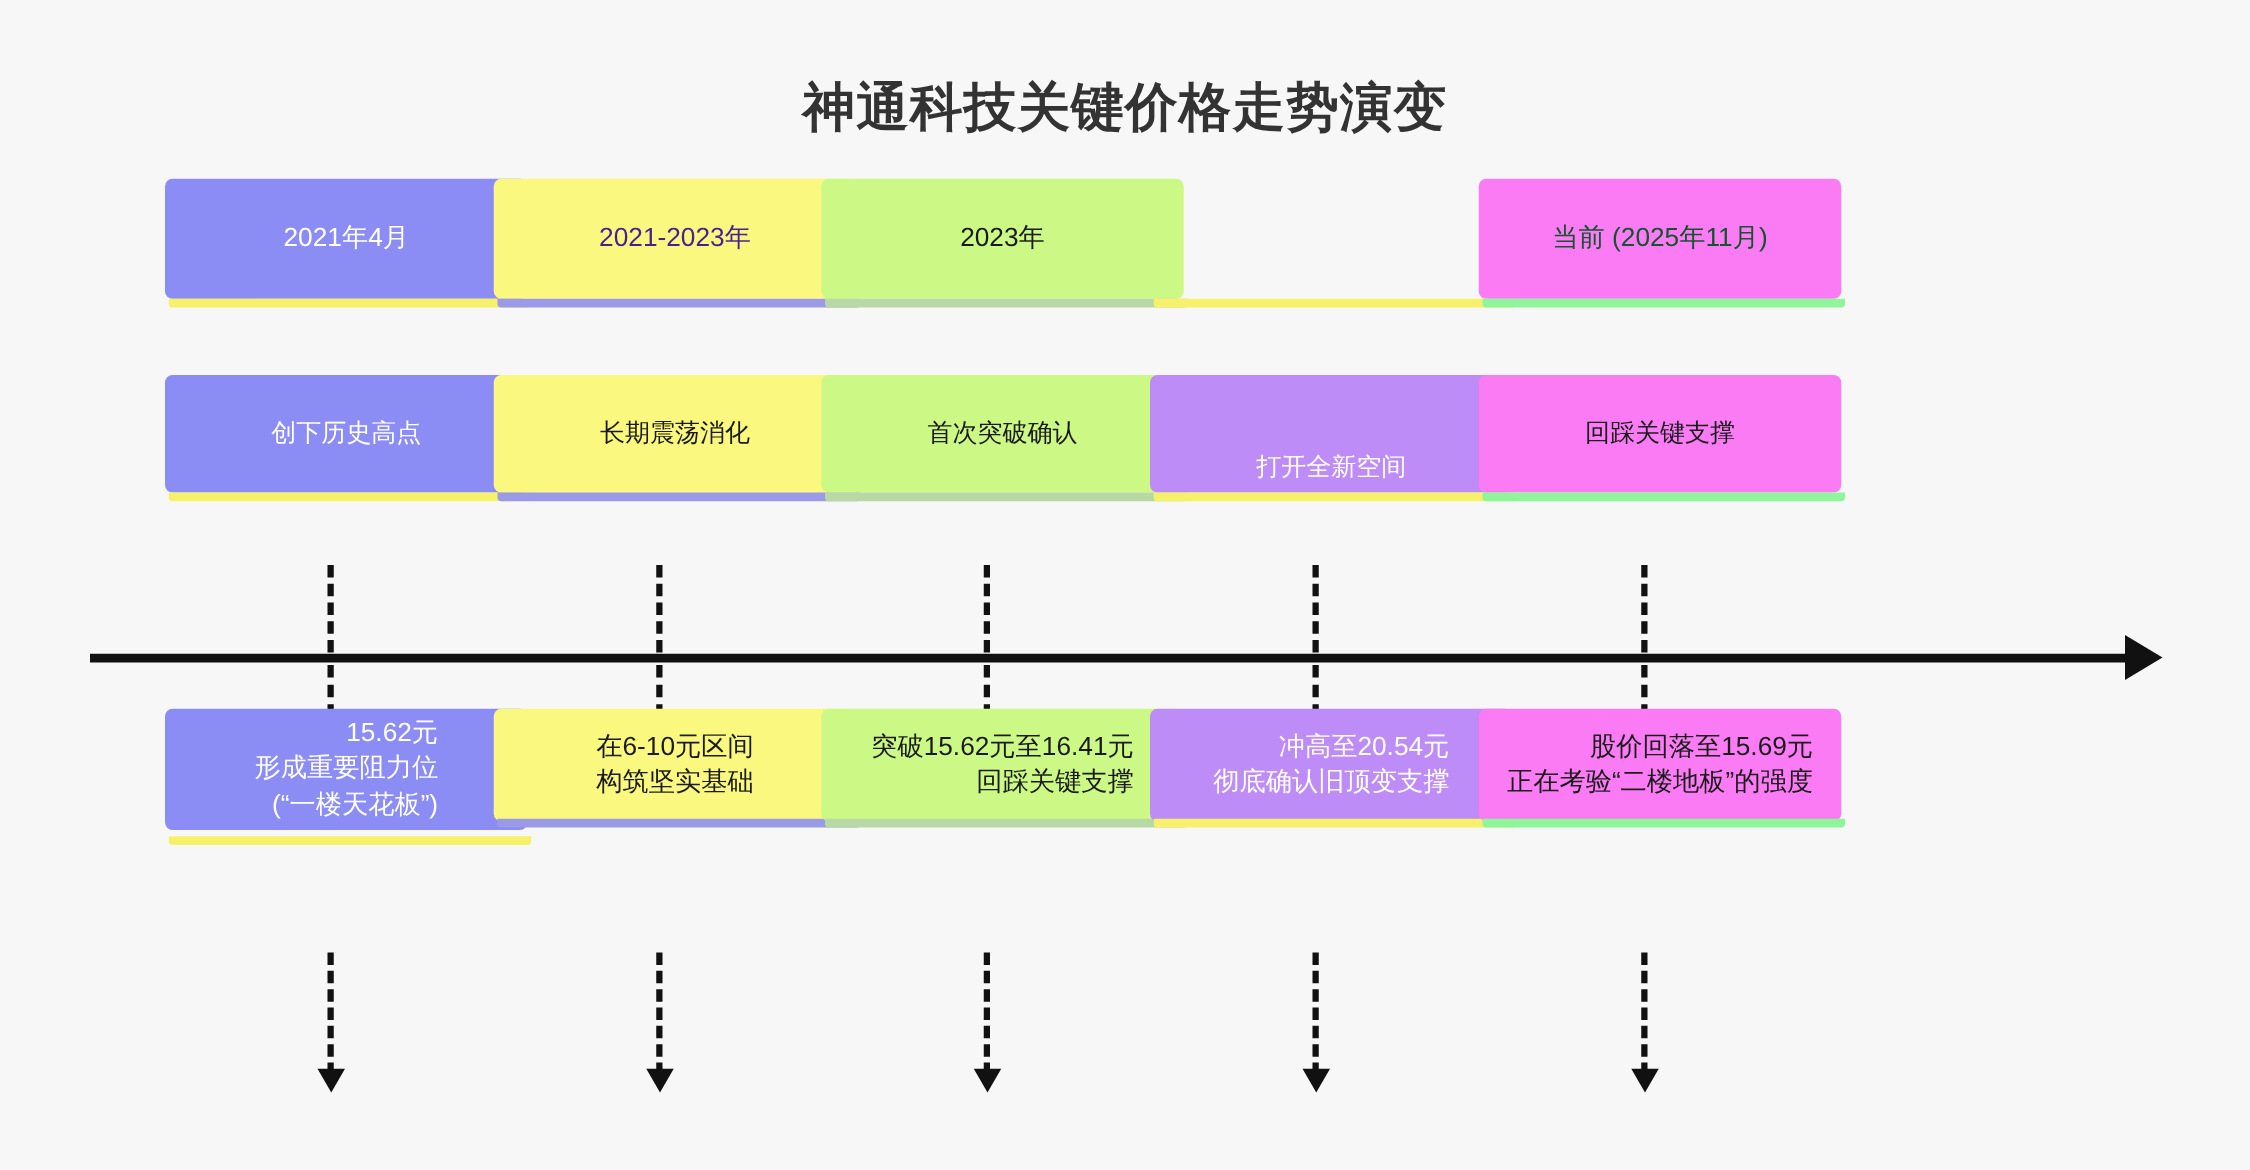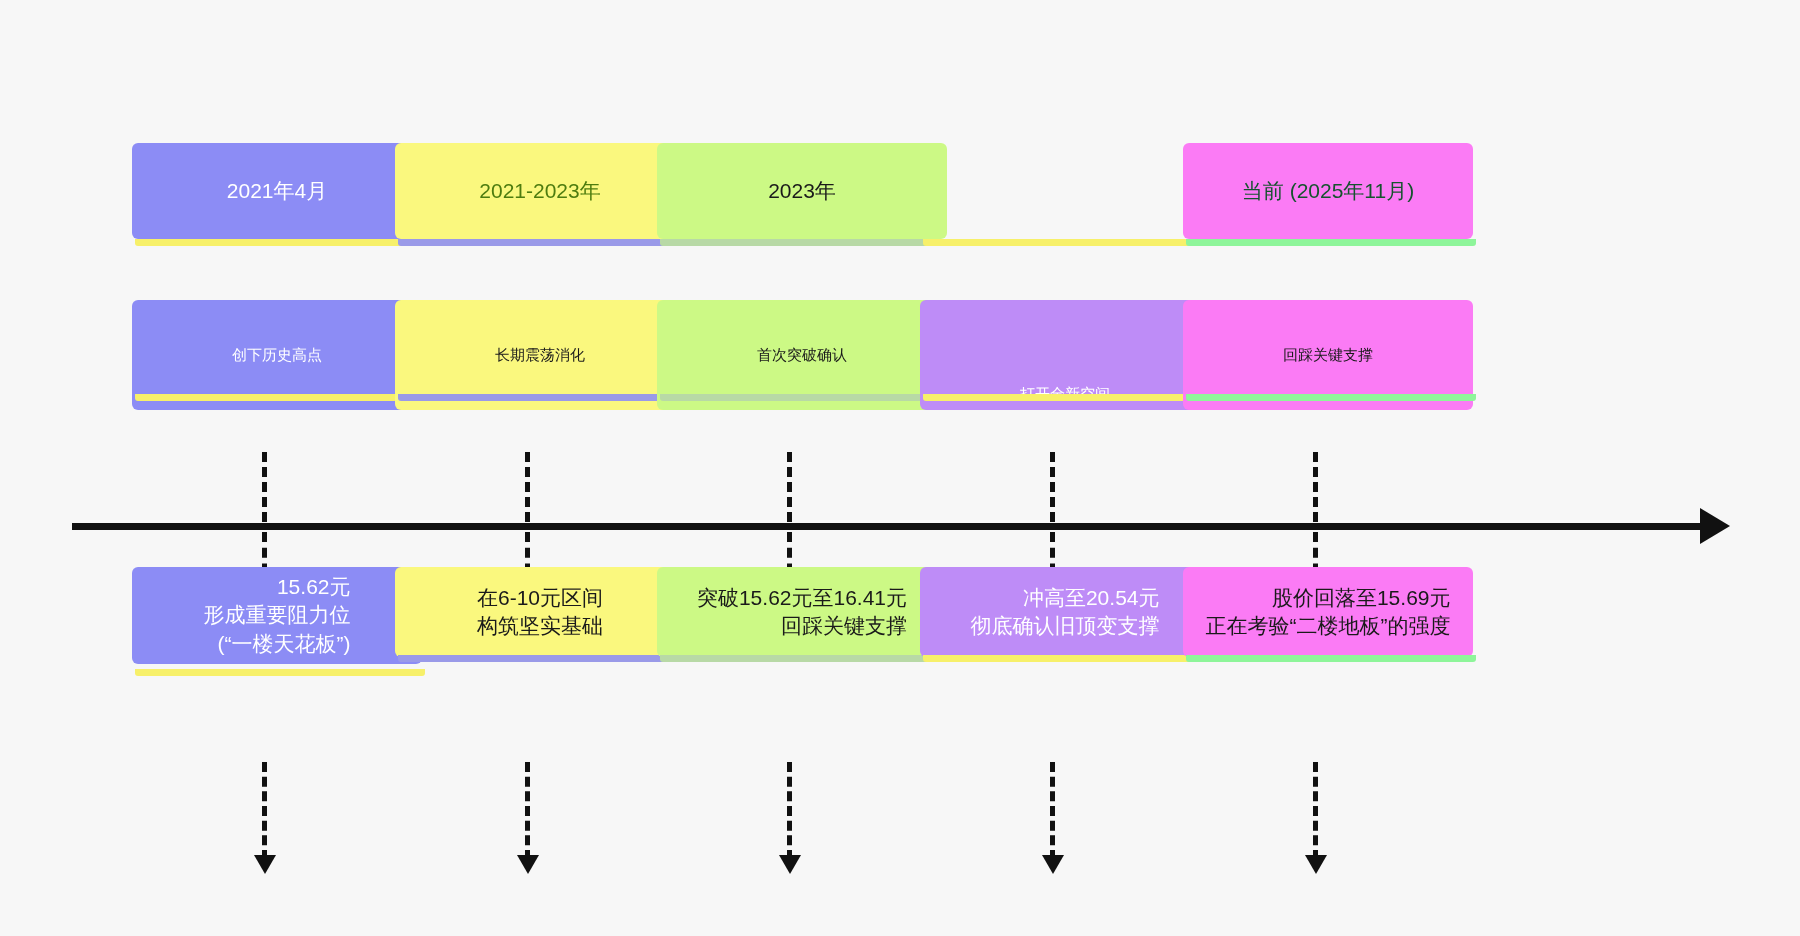--- a/index.html
+++ b/index.html
@@ -51,22 +51,22 @@
     padding: 6px 10px;
   }
 
   .card.row-period {
     top: 143px;
     height: 96px;
     font-size: 21px;
   }
   .card.row-event {
     top: 300px;
-    height: 110px;
-    font-size: 15px;
+    height: 94px;
+    font-size: 20px;
   }
   .card.row-detail {
     top: 567px;
     min-height: 90px;
     font-size: 21px;
     white-space: pre-line;
     text-align: right;
   }
 
   
@@ -116,20 +116,21 @@
     border-left: 11px solid transparent;
     border-right: 11px solid transparent;
     border-top: 19px solid #111111;
   }
 </style>
 </head>
 <body style="background: rgb(247, 247, 247);">
 
 <div class="canvas">
 
+  <div class="title">神通科技关键价格走势演变</div>
 
   <div class="axis-line"></div>
   <div class="axis-arrow"></div>
 
   <div id="columns">
       <div class="col" style="left: 132px;">
         <div class="card row-period" style="background: rgb(140, 140, 245); color: rgb(255, 255, 255);">
           <span>2021年4月</span>
         </div>
         <div class="card-shadow" style="top: 239px; background: rgb(247, 240, 106);"></div>
@@ -140,21 +141,21 @@
         <div class="dash upper" style="left:130px"></div>
         <div class="dash mid" style="left:130px"></div>
         <div class="card row-detail" style="background: rgb(140, 140, 245); color: rgb(255, 255, 255);"><span>15.62元
 形成重要阻力位
 (“一楼天花板”)</span></div>
         <div class="card-shadow" style="top: 669px; background: rgb(247, 240, 106);"></div>
         <div class="dash lower" style="left:130px"></div>
         <div class="dash-arrow" style="left:122px"></div>
       </div>
       <div class="col" style="left: 395px;">
-        <div class="card row-period" style="background: rgb(250, 248, 126); color: #4d7c0f;">
+        <div class="card row-period" style="background: rgb(250, 248, 126); color: #4c1d95;">
           <span>2021-2023年</span>
         </div>
         <div class="card-shadow" style="top: 239px; background: rgb(154, 154, 232);"></div>
         <div class="card row-event" style="background: rgb(250, 248, 126); color: rgb(26, 26, 26); text-align: right;">
           <span>长期震荡消化</span>
         </div>
         <div class="card-shadow" style="top: 394px; background: rgb(154, 154, 232);"></div>
         <div class="dash upper" style="left:130px"></div>
         <div class="dash mid" style="left:130px"></div>
         <div class="card row-detail" style="background: rgb(250, 248, 126); color: rgb(26, 26, 26);"><span>在6-10元区间

